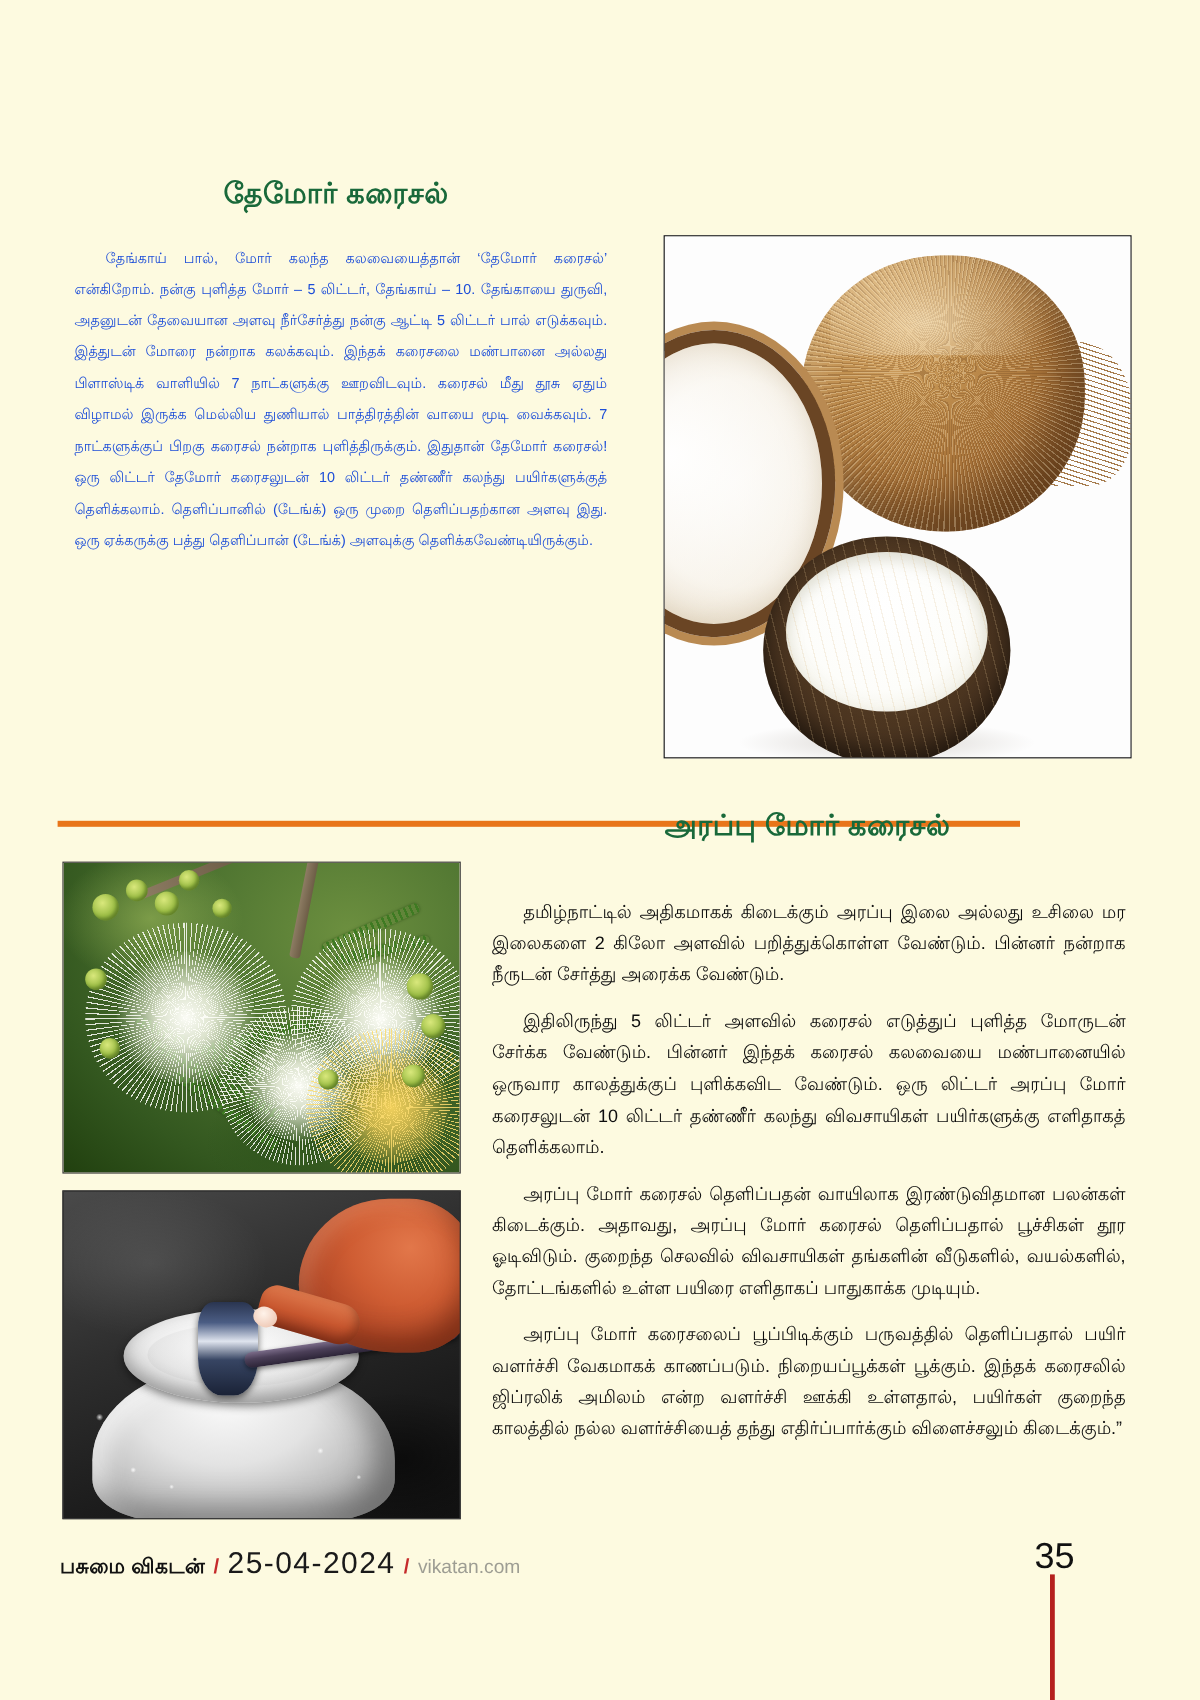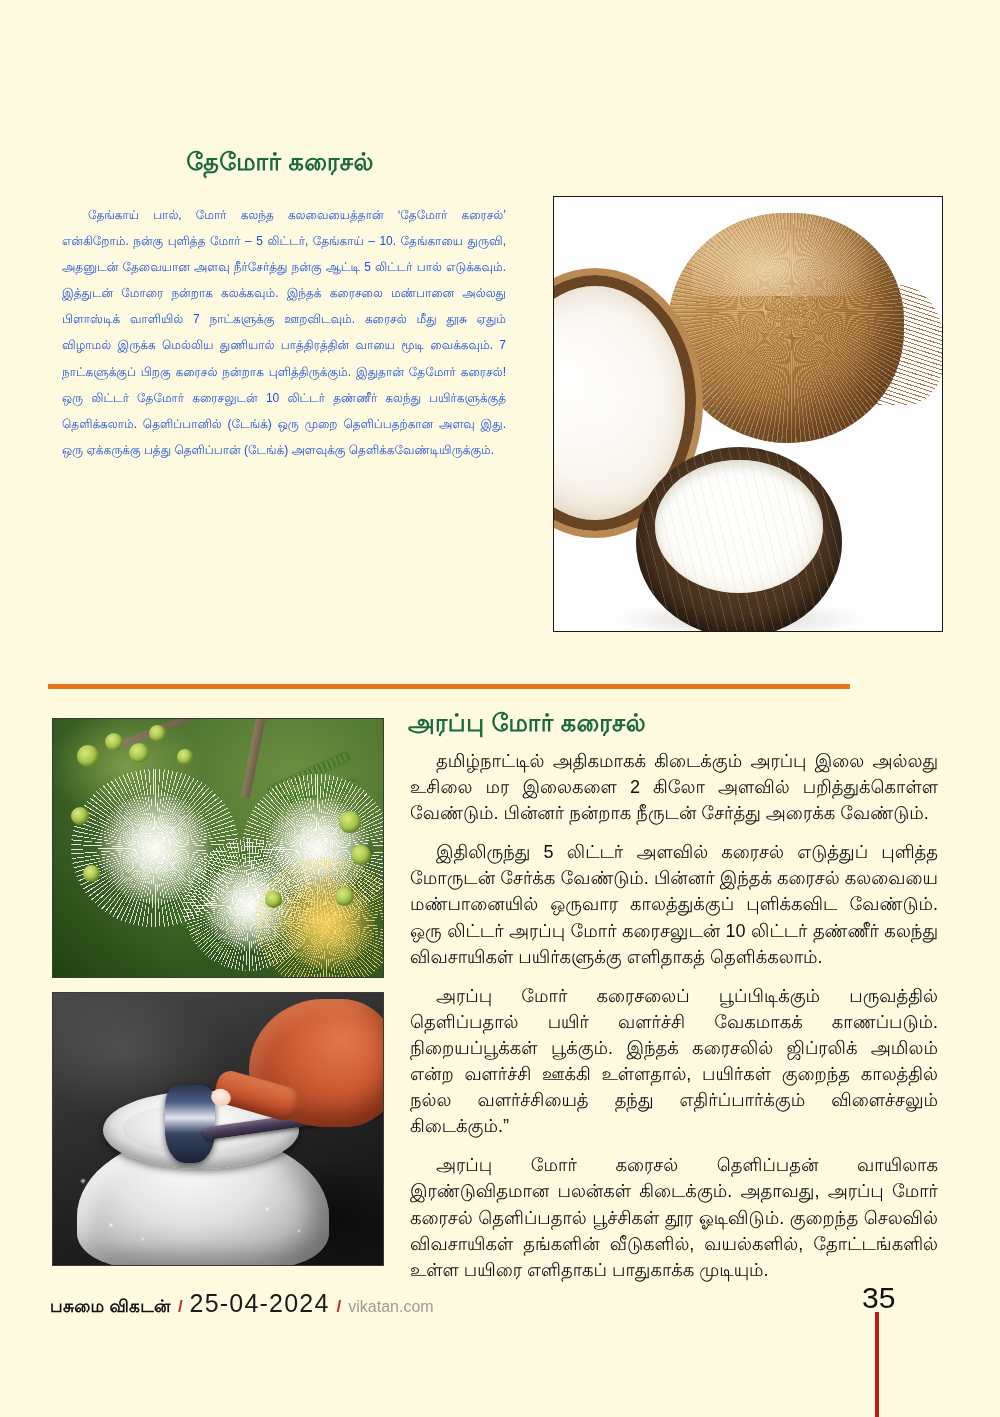--- a/index.html
+++ b/index.html
@@ -80,36 +80,36 @@
     top: 684px;
     left: 48px;
     width: 802px;
     height: 5px;
     background: #E8751A;
   }
 
   
   .sec2-head {
     position: absolute;
-    top: 709px;
+    top: 675px;
     left: 408px;
     width: 530px;
-    text-align: left;
+    text-align: center;
     font-size: 24px;
     font-weight: bold;
     color: #19693A;
     letter-spacing: 0.4px;
   }
 
   .col-right-2 {
     position: absolute;
     top: 748px;
     left: 410px;
     width: 528px;
-    font-size: 18px;
+    font-size: 15px;
     line-height: 26.1px;
     text-align: justify;
     text-justify: inter-word;
     color: #0d0d0d;
   }
   .col-right-2 p { margin: 0 0 13px 0; text-indent: 26px; }
 
   .flower-photo {
     position: absolute;
     top: 718px;
@@ -368,22 +368,22 @@
     <div class="cc-bowl"></div>
   </div>
 
   <div class="divider"></div>
 
   <div class="sec2-head">அரப்பு மோர் கரைசல்</div>
 
   <div class="col-right-2">
     <p>தமிழ்நாட்டில் அதிகமாகக் கிடைக்கும் அரப்பு இலை அல்லது உசிலை மர இலைகளை 2 கிலோ அளவில் பறித்துக்கொள்ள வேண்டும். பின்னர் நன்றாக நீருடன் சேர்த்து அரைக்க வேண்டும்.</p>
     <p>இதிலிருந்து 5 லிட்டர் அளவில் கரைசல் எடுத்துப் புளித்த மோருடன் சேர்க்க வேண்டும். பின்னர் இந்தக் கரைசல் கலவையை மண்பானையில் ஒருவார காலத்துக்குப் புளிக்கவிட வேண்டும். ஒரு லிட்டர் அரப்பு மோர் கரைசலுடன் 10 லிட்டர் தண்ணீர் கலந்து விவசாயிகள் பயிர்களுக்கு எளிதாகத் தெளிக்கலாம்.</p>
+    <p>அரப்பு மோர் கரைசல் தெளிப்பதன் வாயிலாக இரண்டுவிதமான பலன்கள் கிடைக்கும். அதாவது, அரப்பு மோர் கரைசல் தெளிப்பதால் பூச்சிகள் தூர ஓடிவிடும். குறைந்த செலவில் விவசாயிகள் தங்களின் வீடுகளில், வயல்களில், தோட்டங்களில் உள்ள பயிரை எளிதாகப் பாதுகாக்க முடியும்.</p>
     <p>அரப்பு மோர் கரைசலைப் பூப்பிடிக்கும் பருவத்தில் தெளிப்பதால் பயிர் வளர்ச்சி வேகமாகக் காணப்படும். நிறையப்பூக்கள் பூக்கும். இந்தக் கரைசலில் ஜிப்ரலிக் அமிலம் என்ற வளர்ச்சி ஊக்கி உள்ளதால், பயிர்கள் குறைந்த காலத்தில் நல்ல வளர்ச்சியைத் தந்து எதிர்ப்பார்க்கும் விளைச்சலும் கிடைக்கும்.”</p>
-    <p>அரப்பு மோர் கரைசல் தெளிப்பதன் வாயிலாக இரண்டுவிதமான பலன்கள் கிடைக்கும். அதாவது, அரப்பு மோர் கரைசல் தெளிப்பதால் பூச்சிகள் தூர ஓடிவிடும். குறைந்த செலவில் விவசாயிகள் தங்களின் வீடுகளில், வயல்களில், தோட்டங்களில் உள்ள பயிரை எளிதாகப் பாதுகாக்க முடியும்.</p>
   </div>
 
   <div class="flower-photo">
     <div class="fl-bg"></div>
     <div class="fl-blur"></div>
 
     <div class="twig" style="left:196px;top:-6px;width:9px;height:86px;transform:rotate(11deg);"></div>
     <div class="twig" style="left:60px;top:8px;width:86px;height:7px;transform:rotate(-22deg);"></div>
 
     <div class="frond" style="left:56px;top:150px;width:116px;transform:rotate(24deg);"></div>

